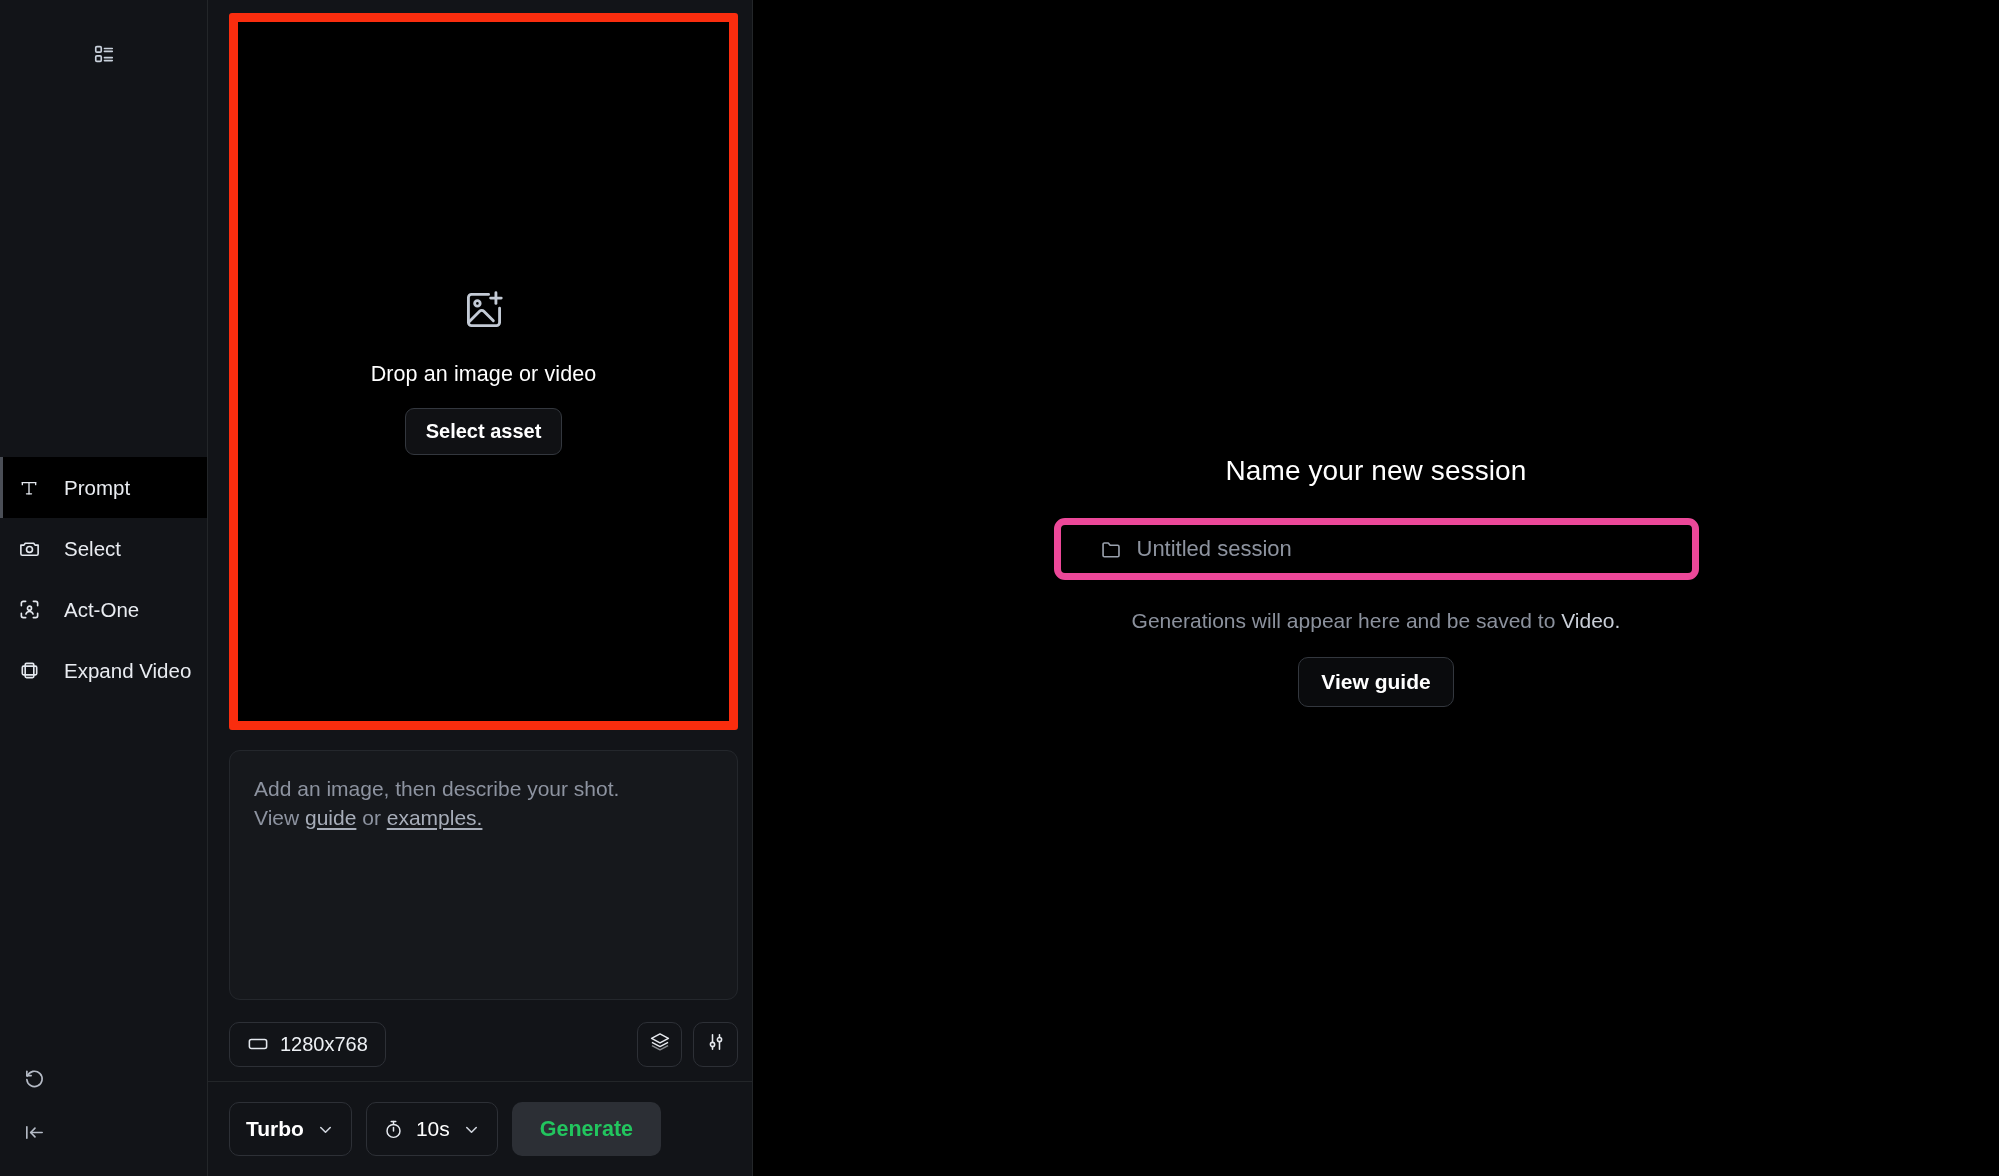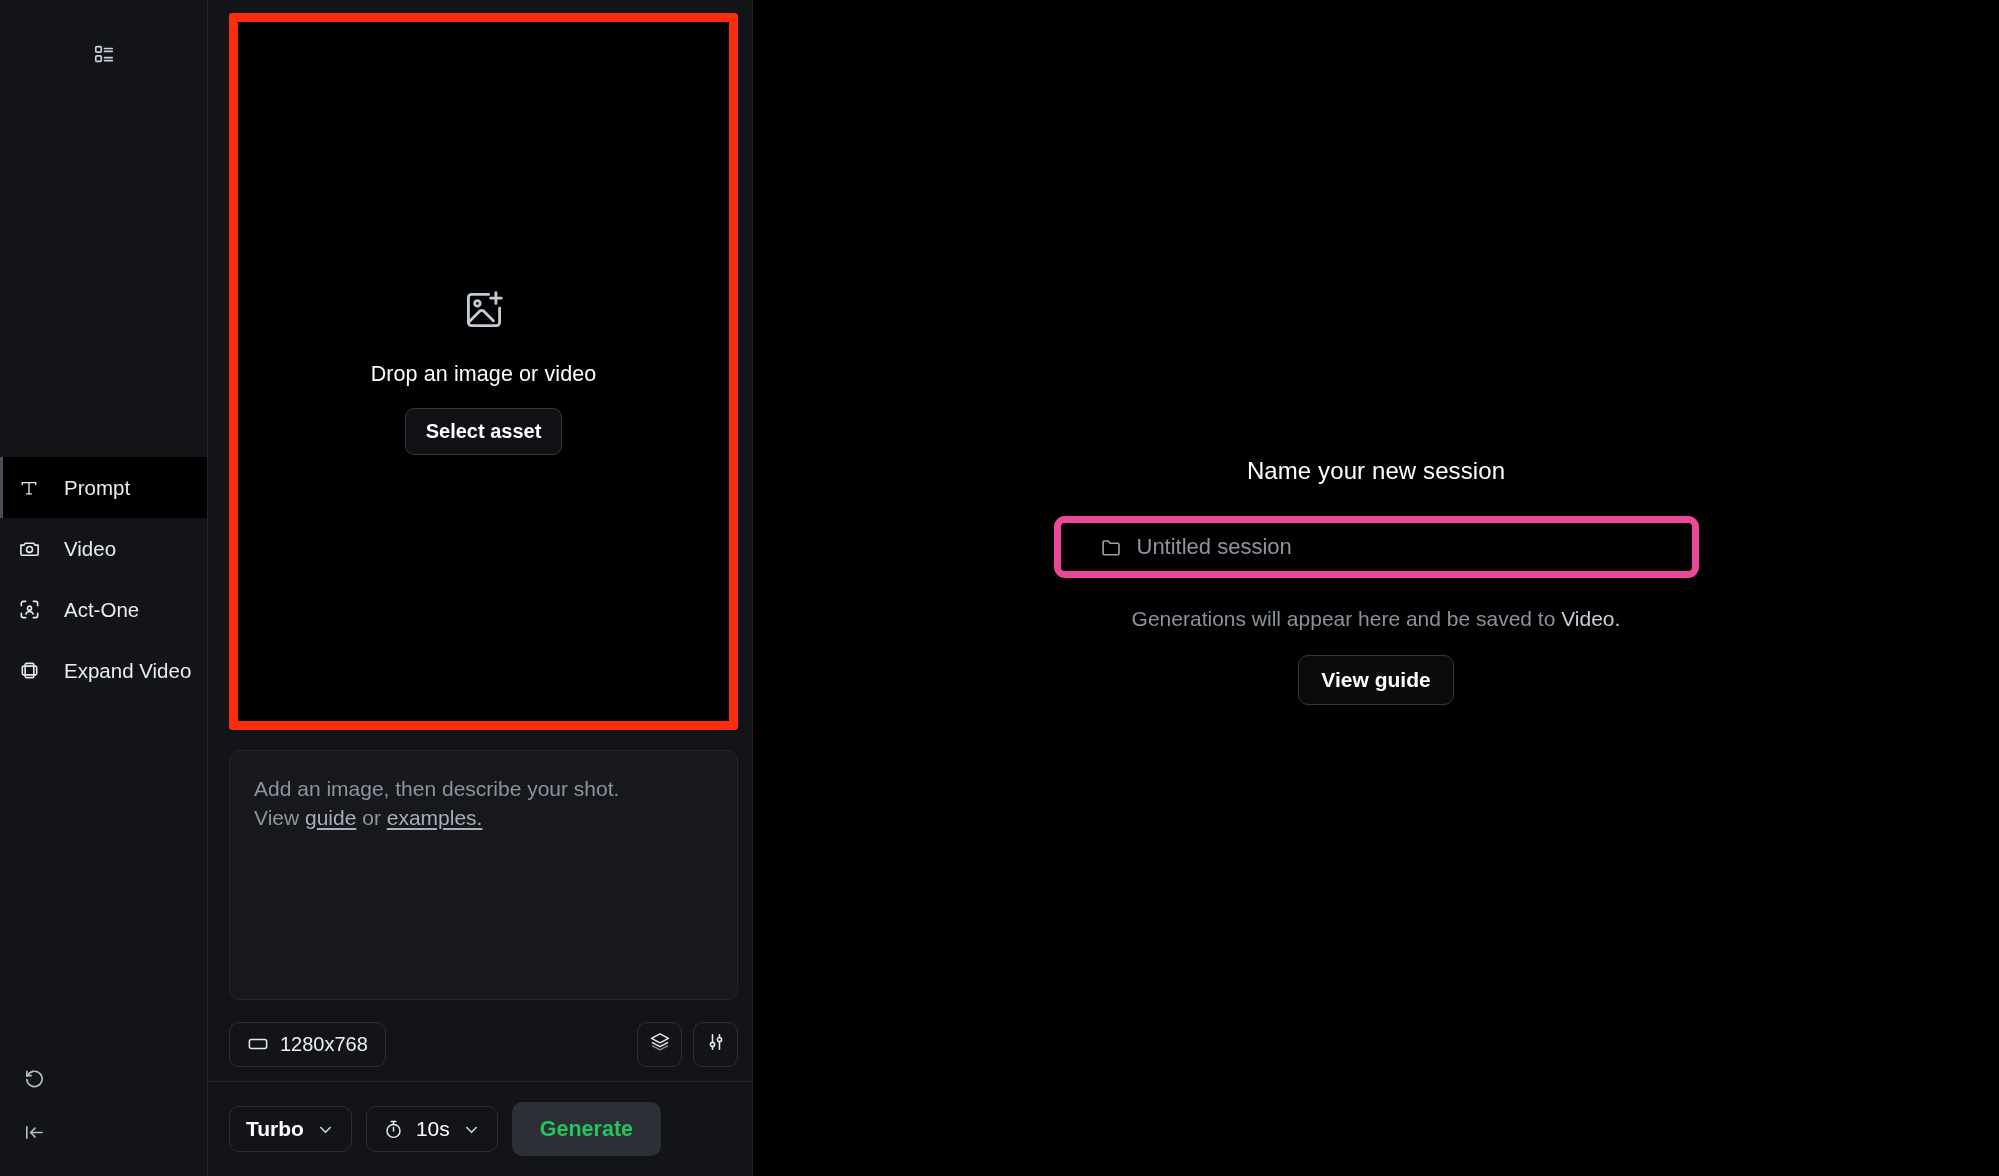--- a/index.html
+++ b/index.html
@@ -241,21 +241,21 @@
     display: flex;
     align-items: center;
     gap: 14px;
     padding: 0 14px 0 21px;
   }
 
   .select-chip {
     display: inline-flex;
     align-items: center;
     gap: 12px;
-    height: 46px;
+    height: 54px;
     padding: 4px 16px;
     border: 1px solid #2d3036;
     border-radius: 10px;
     background: #121418;
     color: #ffffff;
     font-size: 21px;
     font-weight: bold;
     cursor: pointer;
     white-space: nowrap;
   }
@@ -289,21 +289,21 @@
   .stage-inner {
     width: 645px;
     display: flex;
     flex-direction: column;
     align-items: center;
     margin-top: -14px;
   }
 
   .stage-title {
     color: #ffffff;
-    font-size: 24px;
+    font-size: 28px;
     margin-bottom: 31px;
     letter-spacing: 0.1px;
   }
 
   .session-input {
     width: 645px;
     height: 62px;
     border: 7px solid #ec4899;
     border-radius: 11px;
     background: #000000;
@@ -374,21 +374,21 @@
         <span>Prompt</span>
       </div>
 
       <div class="nav-item">
         <span class="nav-ico">
           <svg width="23" height="23" viewBox="0 0 24 24" fill="none" stroke="currentColor" stroke-width="1.7" stroke-linecap="round" stroke-linejoin="round">
             <path d="M3 8.5h3.2l1.4-2h8.8l1.4 2H21a0 0 0 0 1 0 0v9a1.5 1.5 0 0 1-1.5 1.5h-15A1.5 1.5 0 0 1 3 17.5z"></path>
             <circle cx="12" cy="13" r="3.1"></circle>
           </svg>
         </span>
-        <span>Video</span>
+        <span>Select</span>
       </div>
 
       <div class="nav-item">
         <span class="nav-ico">
           <svg width="23" height="23" viewBox="0 0 24 24" fill="none" stroke="currentColor" stroke-width="1.7" stroke-linecap="round" stroke-linejoin="round">
             <path d="M3.5 8V5.5A2 2 0 0 1 5.5 3.5H8"></path>
             <path d="M16 3.5h2.5a2 2 0 0 1 2 2V8"></path>
             <path d="M20.5 16v2.5a2 2 0 0 1-2 2H16"></path>
             <path d="M8 20.5H5.5a2 2 0 0 1-2-2V16"></path>
             <circle cx="12" cy="10.6" r="2.1"></circle>

